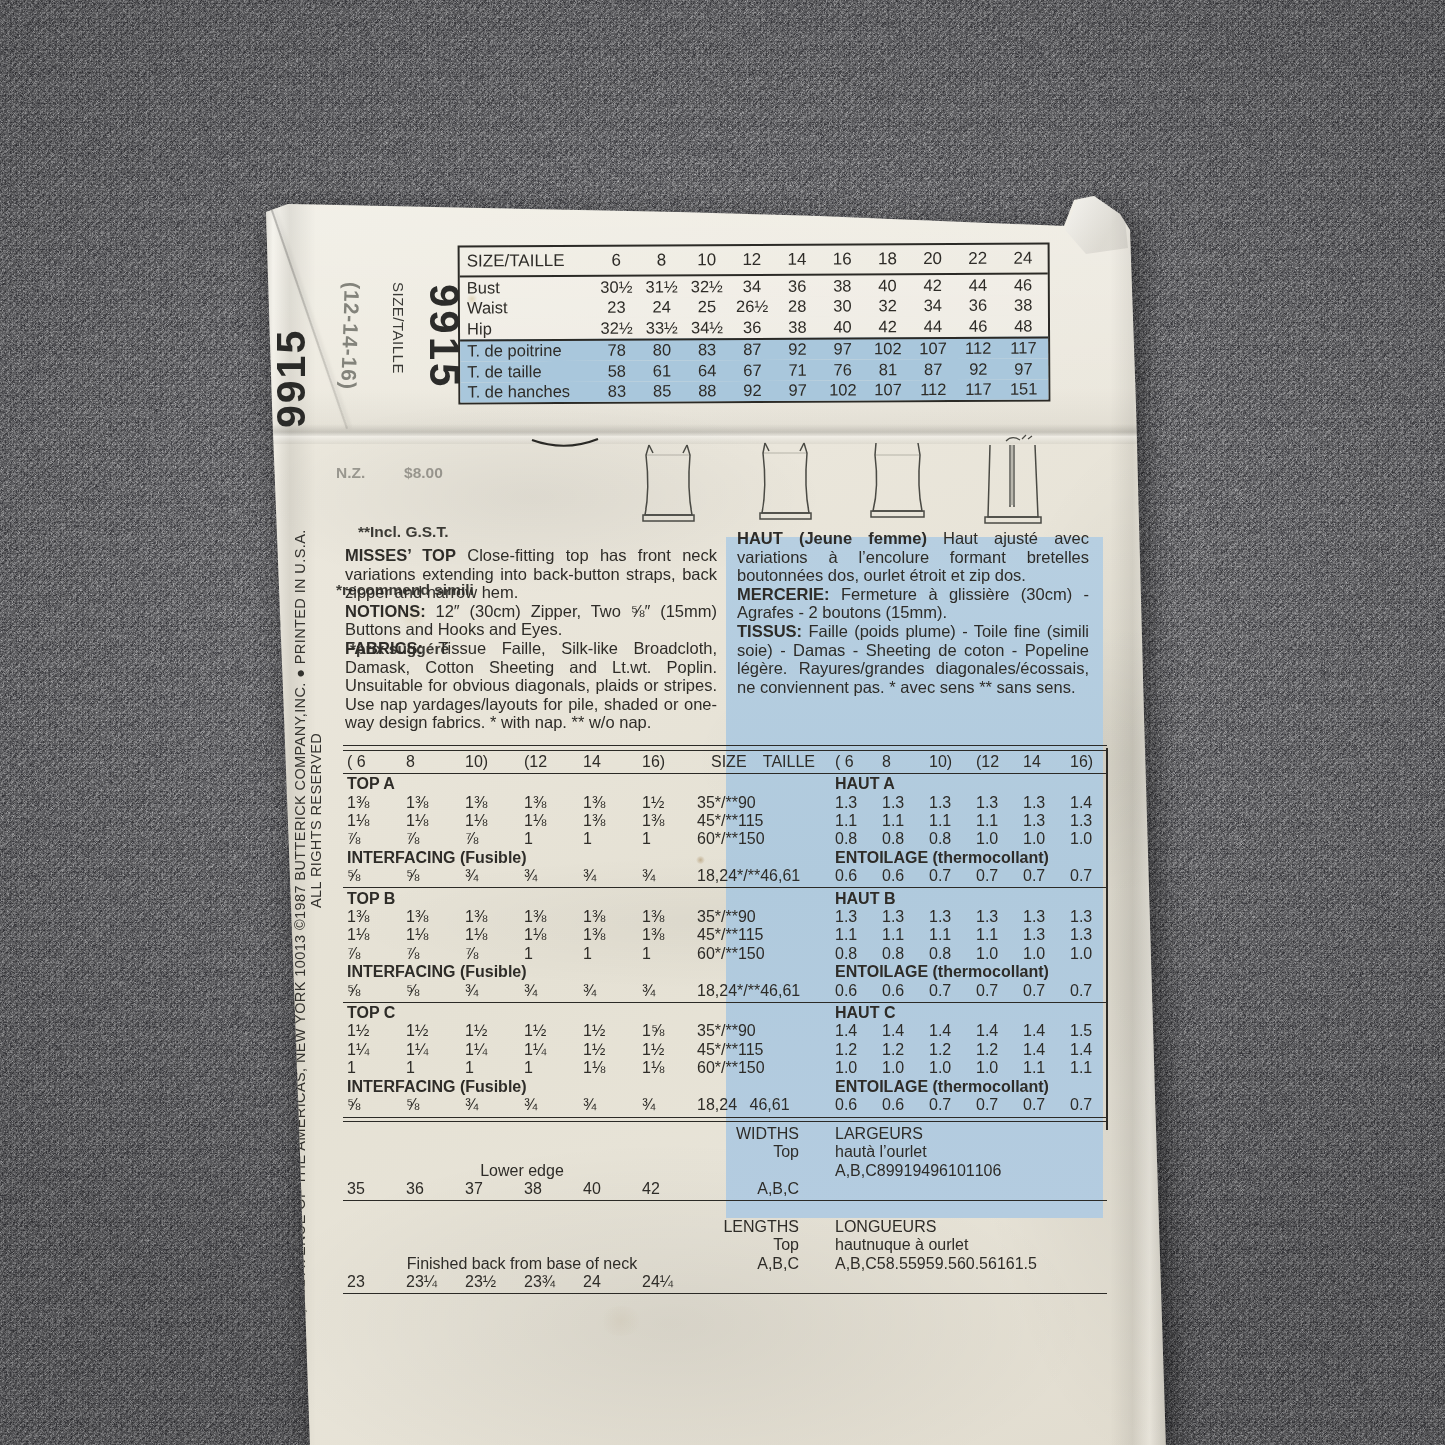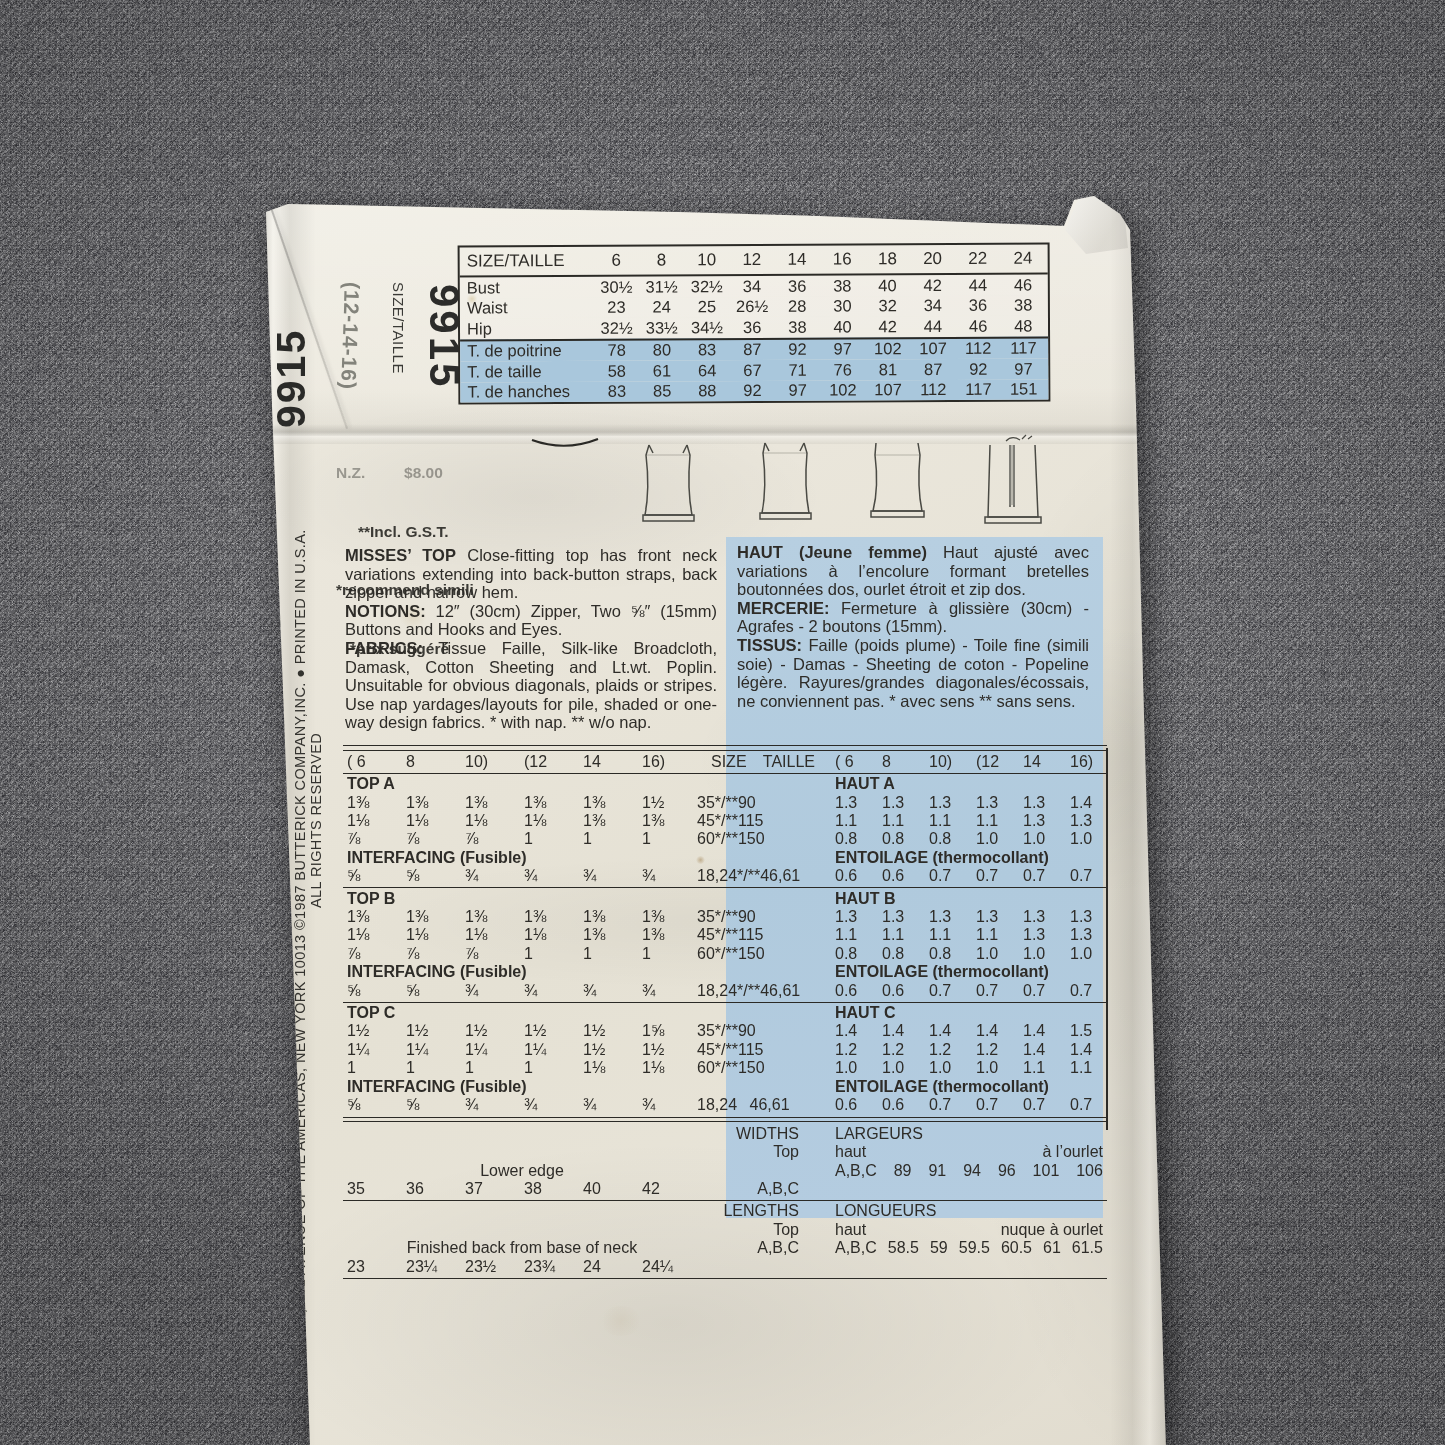--- a/index.html
+++ b/index.html
@@ -70,34 +70,34 @@
   
   .drawings{position:absolute;left:375px;top:235px;width:410px;height:105px;z-index:4;}
   .drawings svg{position:absolute;top:0;}
   
   .blue-block{position:absolute;left:468px;top:341px;width:377px;height:681px;z-index:3;
     background:linear-gradient(180deg,#b7cfe1 0%,#b0cadd 50%,#b4cce0 100%);}
   
   .desc{position:absolute;z-index:4;font-size:16.5px;line-height:18.6px;text-align:justify;}
   .desc p{margin:0;}
   .desc-en{left:87px;top:350px;width:372px;}
-  .desc-fr{left:479px;top:347px;width:352px;}
+  .desc-fr{left:479px;top:333px;width:352px;}
   
   .ytable{position:absolute;left:85px;top:546px;width:764px;z-index:4;font-size:16px;}
   .y-row{display:grid;grid-template-columns:repeat(6,59px) 128px repeat(6,47px);
     min-height:18.4px;align-items:end;line-height:18px;}
   .y-v{padding-left:4px;}
   .y-fr{padding-left:10px;}
   .y-w{text-align:left;}
   .y-wr{text-align:right;padding-right:26px;}
   .y-split{display:flex;justify-content:space-between;padding:0 10px 0 14px;}
   .y-name{grid-column:1/7;font-weight:700;padding-left:4px;}
   .y-name-fr{grid-column:8/14;font-weight:700;padding-left:10px;}
   .y-span-en{grid-column:1/7;padding-left:4px;text-align:center;}
-  .y-span-fr{grid-column:8/14;display:flex;justify-content:space-between;padding:0 4px 0 10px;}
+  .y-span-fr{grid-column:8/14;display:flex;padding:0 4px 0 10px;}
   .y-rule{border-top:1.6px solid #2b2a26;margin:2px 0 1px 0;}
   .y-rule.dbl{border-bottom:1.6px solid #2b2a26;height:3.5px;margin:3px 0 2px 0;}
   .y-vline{position:absolute;left:848px;top:552px;width:1.6px;height:382px;background:#2b2a26;z-index:4;}
   .crumple{position:absolute;left:800px;top:-2px;width:70px;height:60px;z-index:3;
     background:linear-gradient(120deg,rgba(255,255,255,.5),rgba(0,0,0,.08) 70%);
     clip-path:polygon(10% 60%,30% 6%,55% 0,95% 35%,100% 90%,40% 100%);}
 </style>
 </head>
 <body>
 
@@ -558,21 +558,21 @@
           <div class="y-v">36</div>
           <div class="y-v">37</div>
           <div class="y-v">38</div>
           <div class="y-v">40</div>
           <div class="y-v">42</div>
           <div class="y-wr" style="grid-column: 7;">A,B,C</div>
         </div>
         <div class="y-rule"></div>
         <div class="y-row">
           <div class="y-wr" style="grid-column: 7;">LENGTHS</div>
-          <div style="grid-column: 8 / 14; padding-left: 10px;">LONGUEURS</div>
+          <div style="grid-column: 8 / 14; padding-left: 10px; margin-top: 16px;">LONGUEURS</div>
         </div>
         <div class="y-row">
           <div class="y-wr" style="grid-column: 7;">Top</div>
           <div class="y-span-fr">
             <div>haut</div>
             <div>nuque à ourlet</div>
           </div>
         </div>
         <div class="y-row">
           <div class="y-span-en">Finished back from base of neck</div>

